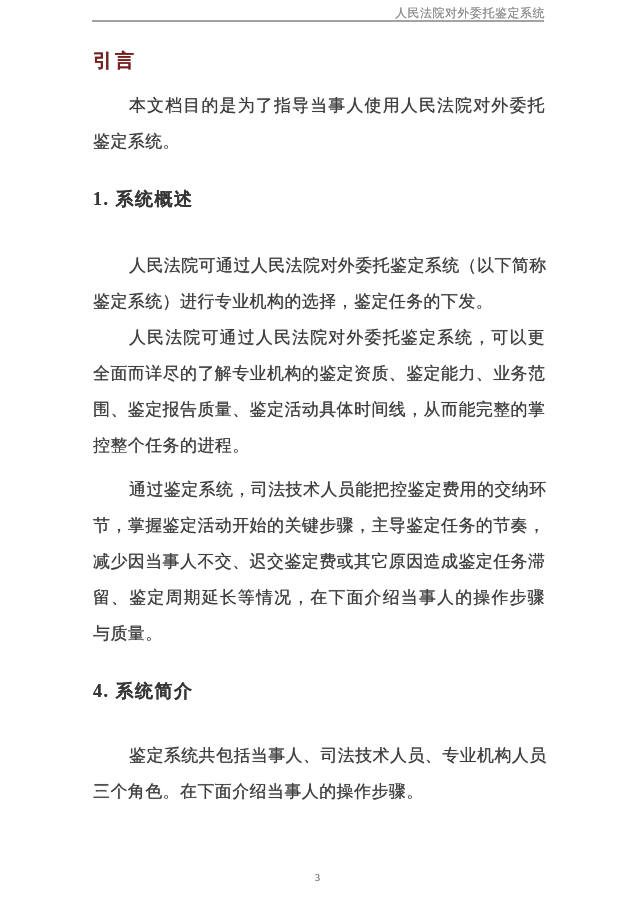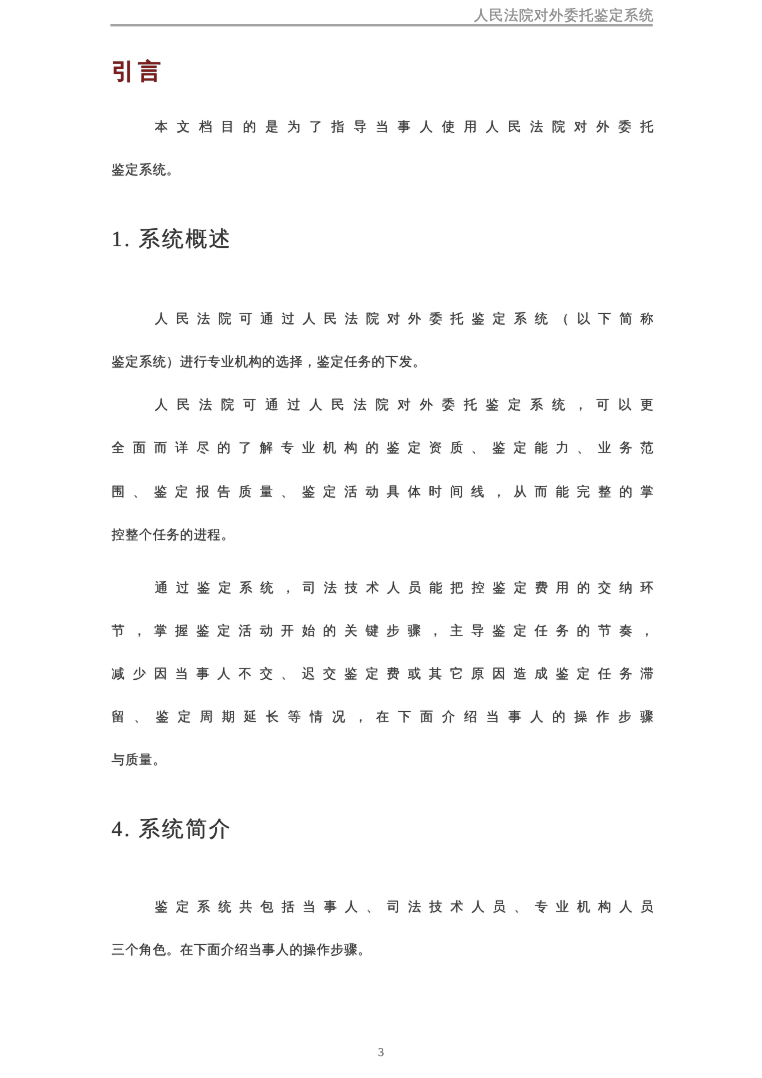--- a/index.html
+++ b/index.html
@@ -60,35 +60,35 @@
     margin: 8px 0 0 0;
     font-size: 17px;
     line-height: 24px;
     letter-spacing: 3px;
     color: #3e3e3e;
     text-shadow: 0 0 0.6px #555;
   }
   .h2 {
     font-size: 18px;
     line-height: 26px;
-    font-weight: normal;
+    font-weight: bold;
     letter-spacing: 1.5px;
     color: #363636;
     text-shadow: 0 0 0.6px #4a4a4a;
   }
   .h2.first-numbered { margin: 26px 0 0 0; }
   .h2.later-numbered { margin: 26px 0 0 0; }
   .para { margin: 0; }
   .para.after-heading { margin-top: 36px; font-family: Liberation Serif, serif; }
   .para.after-heading-2 { margin-top: 34px; }
   .para.after-sub { margin-top: 14px; }
   .para.follow { margin-top: 0; }
   .para.follow-gap { margin-top: 8px; }
   .line {
-    font-size: 11px;
+    font-size: 17px;
     line-height: 36px;
     letter-spacing: 0.4px;
     text-align: justify;
     text-align-last: justify;
     color: #3e3e3e;
     text-shadow: 0 0 0.7px #5a5a5a;
     white-space: nowrap;
   }
   .line.first { text-indent: 36px; }
   .line.last { text-align-last: left; white-space: normal; }

